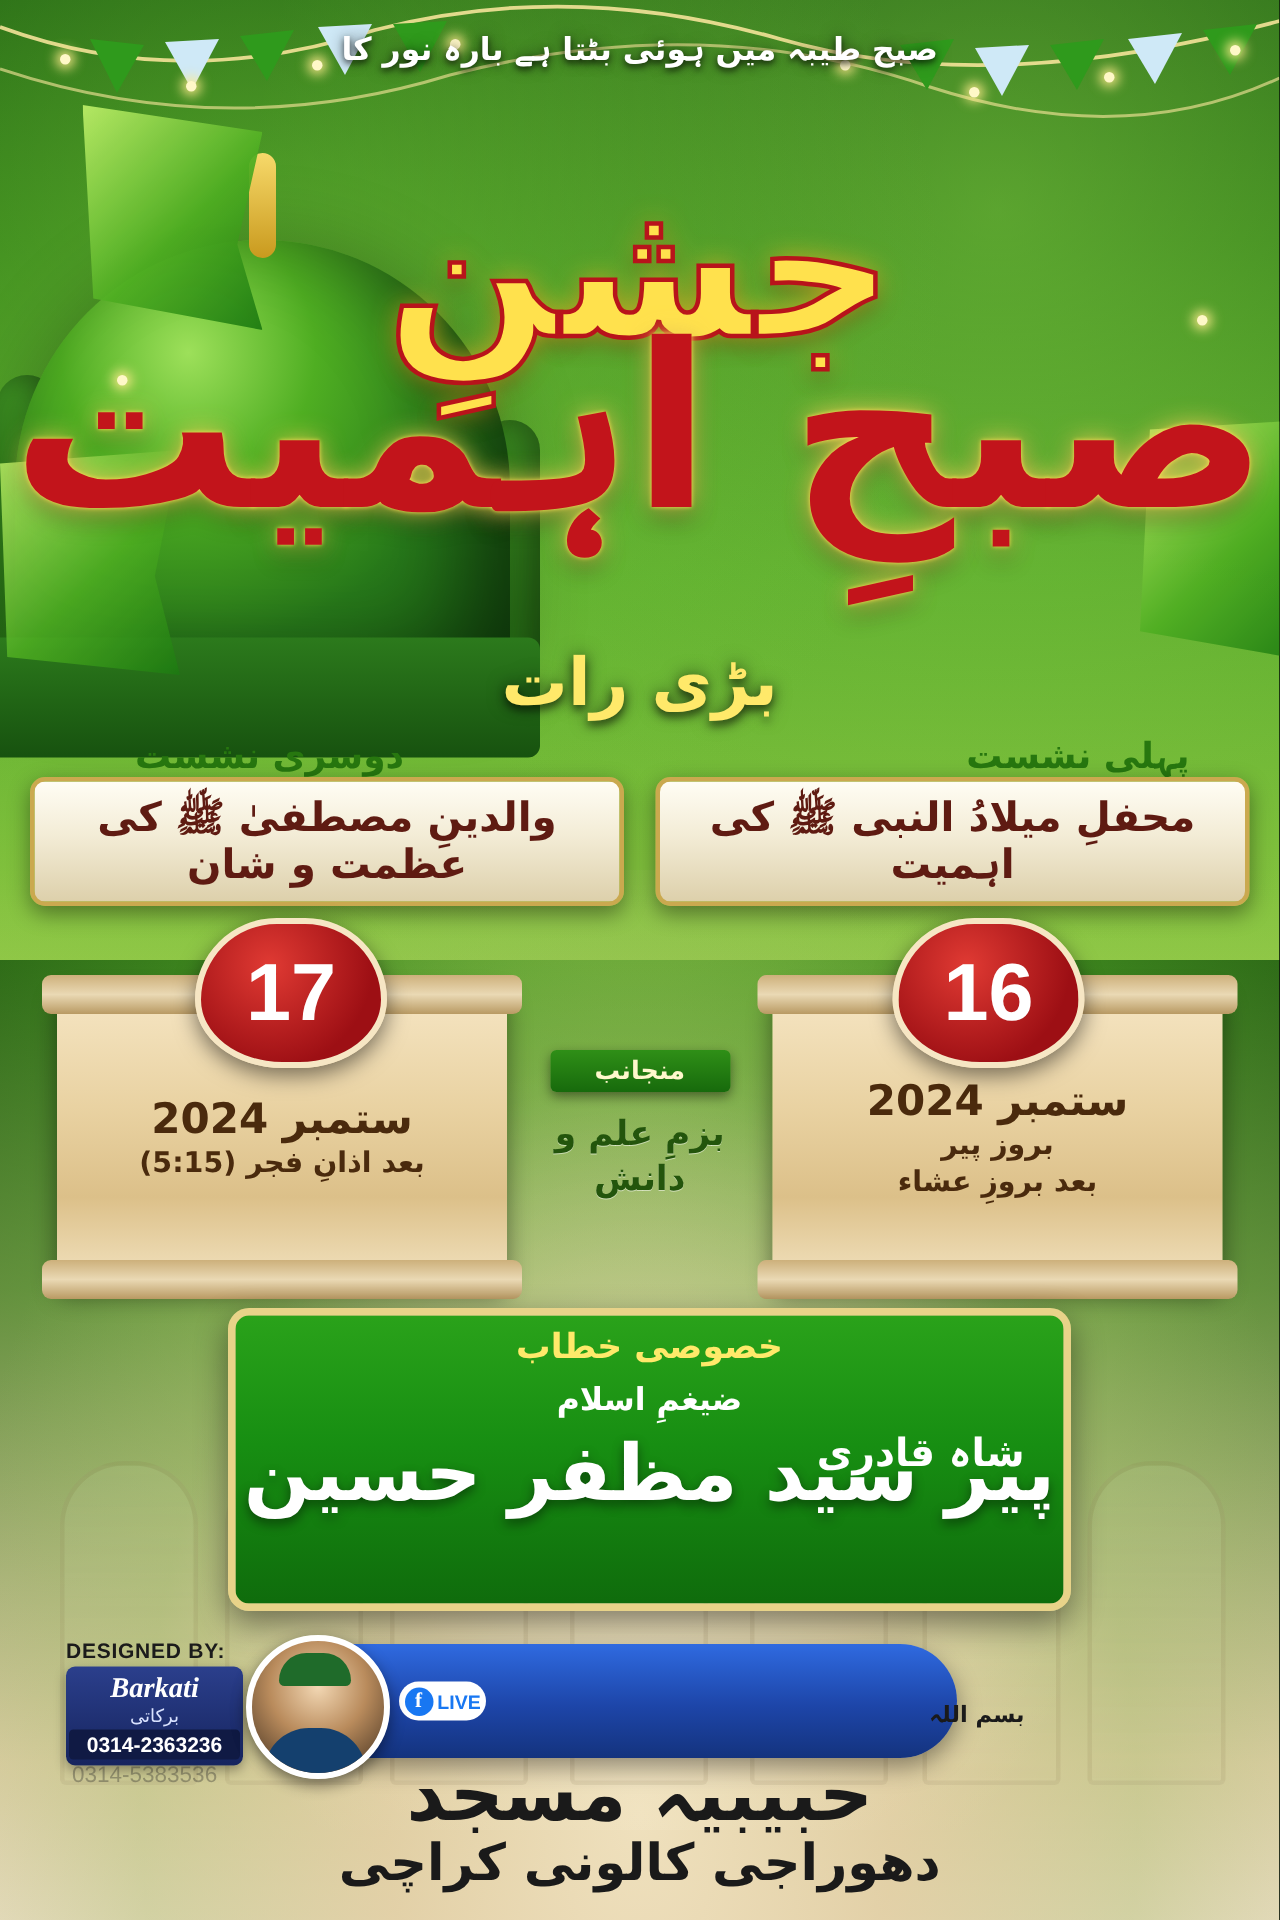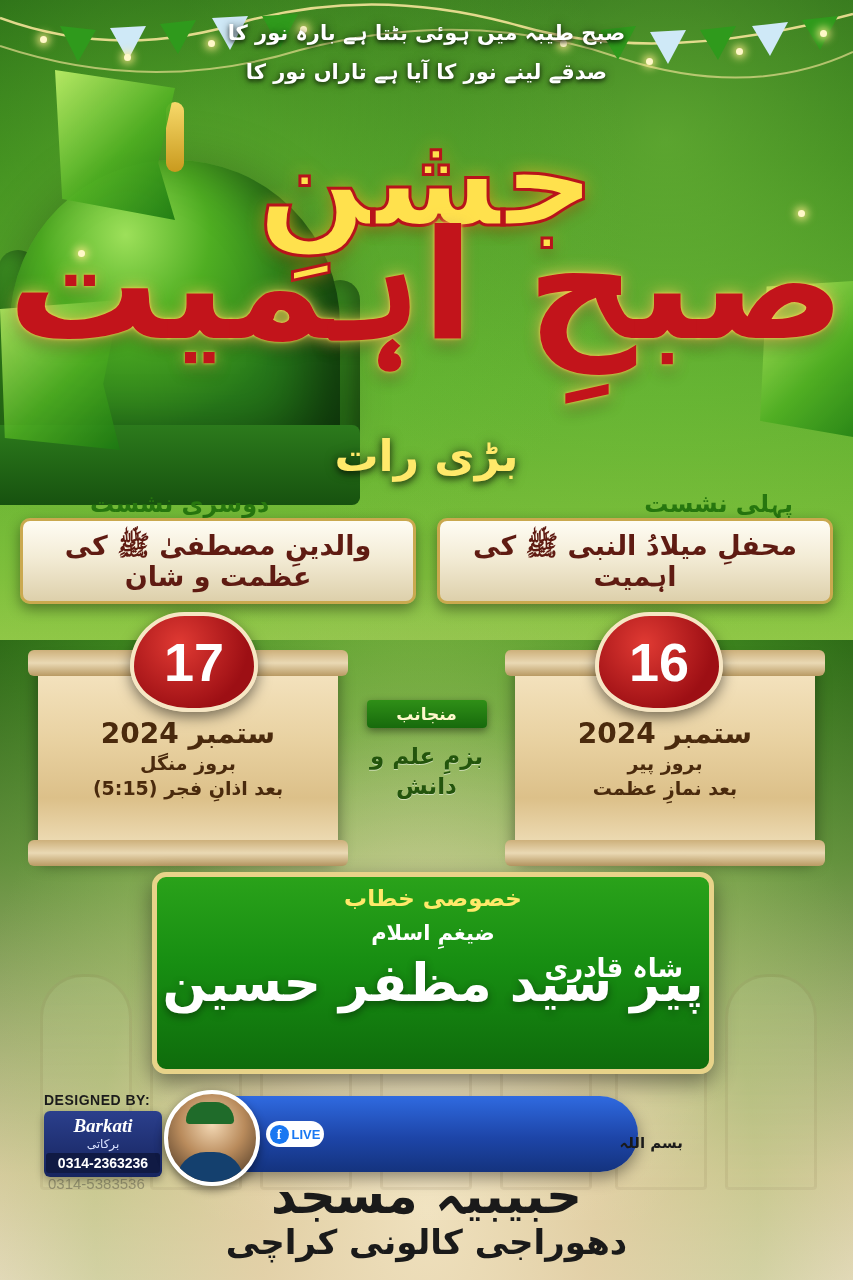--- a/index.html
+++ b/index.html
@@ -368,21 +368,20 @@
   <div class="light" style="left:300px; top:26px;"></div>
   <div class="light" style="left:560px; top:40px;"></div>
   <div class="light" style="left:646px; top:58px;"></div>
   <div class="light" style="left:736px; top:48px;"></div>
   <div class="light" style="left:820px; top:30px;"></div>
   <div class="light" style="left:78px; top:250px;"></div>
   <div class="light" style="left:798px; top:210px;"></div>
 
   <div class="couplet urdu">
     <div>صبح طیبہ میں ہوئی بٹتا ہے بارہ نور کا</div>
-    <div>صدقے لینے نور کا آیا ہے تاراں نور کا</div>
   </div>
 
   <div class="title-main">
     <div class="line1 urdu">جشنِ</div>
     <div class="line2 urdu">صبحِ اہمیت</div>
   </div>
   <div class="title-sub urdu">بڑی رات</div>
 
   <div class="sessions">
     <div class="session-tag tag-r urdu">پہلی نشست</div>
@@ -396,31 +395,30 @@
     </div>
   </div>
 
   <div class="scrolls">
 
     <div class="scroll scroll-right">
       <div class="scroll-body urdu">
         <div>
           <div class="big">ستمبر 2024</div>
           <div class="small">بروز پیر</div>
-          <div class="small">بعد نمازِ عظمت</div>
+          <div class="small">بعد بروزِ عشاء</div>
         </div>
       </div>
     </div>
     <div class="date-badge badge-right">16</div>
 
     <div class="scroll scroll-left">
       <div class="scroll-body urdu">
         <div>
           <div class="big">ستمبر 2024</div>
-          <div class="small">بروز منگل</div>
           <div class="small">بعد اذانِ فجر (5:15)</div>
         </div>
       </div>
     </div>
     <div class="date-badge badge-left">17</div>
 
     <div class="center-tab">
       <div class="ribbon urdu">منجانب</div>
       <div class="ct-text urdu">بزمِ علم و دانش</div>
     </div>

